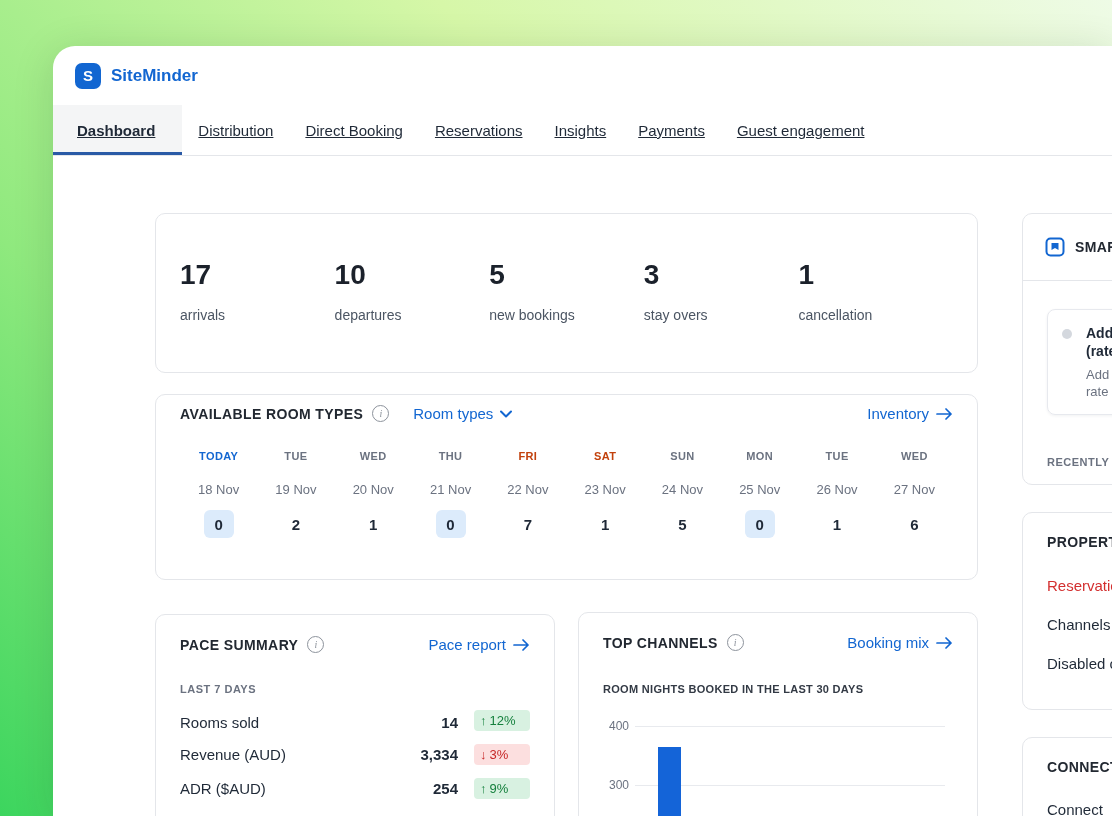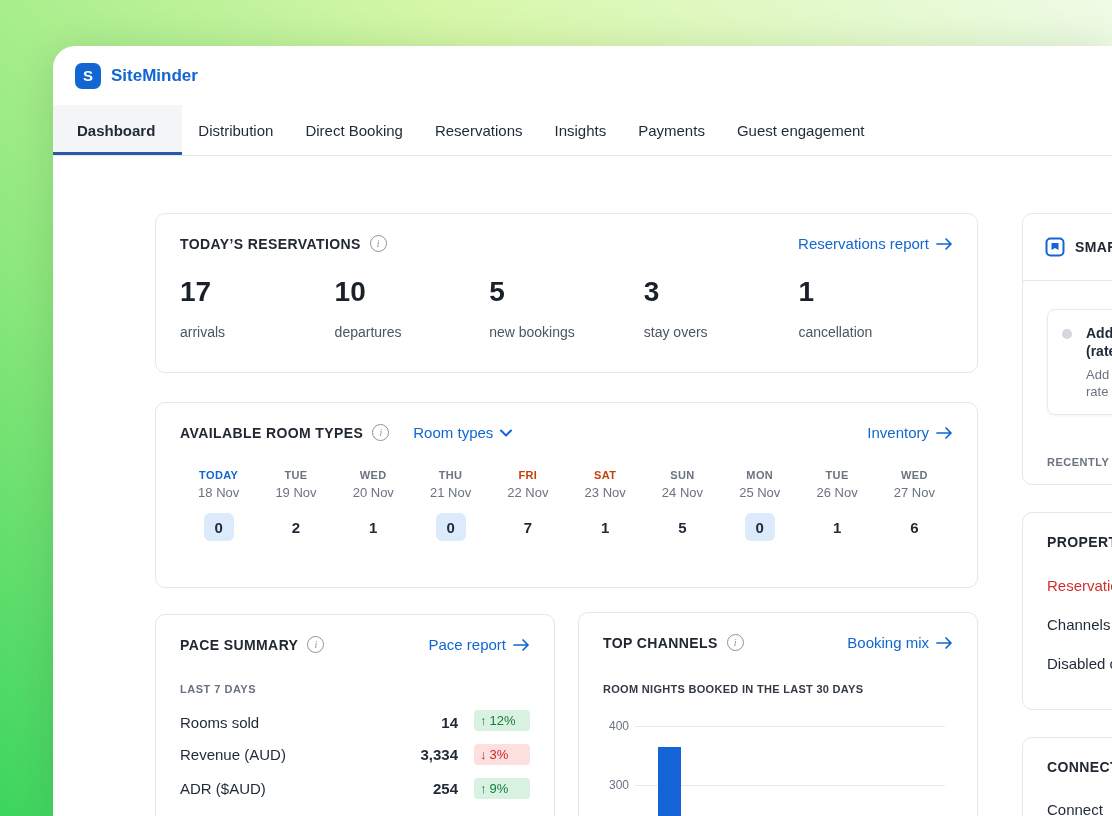--- a/index.html
+++ b/index.html
@@ -12,28 +12,28 @@
     position:absolute;left:53px;top:46px;right:0;bottom:0;background:#fff;
     border-top-left-radius:22px;overflow:hidden;box-shadow:0 6px 40px rgba(0,40,20,.15);
   }
   
   .app-header{height:59px;display:flex;align-items:center;padding-left:22px;gap:10px;}
   .logo{width:26px;height:26px;border-radius:7px;background:#1266d1;color:#fff;display:flex;
         align-items:center;justify-content:center;font-weight:bold;font-size:15px;}
   .brand-name{color:#1266d1;font-size:17px;font-weight:700;}
   
   .nav{height:50px;border-bottom:1px solid #e4e6ea;display:flex;}
-  .tab{padding:0 16px;display:flex;align-items:center;font-size:15px;color:#1f2937;position:relative;cursor:pointer;white-space:nowrap;}
+  .tab{padding:0 16px;display:flex;align-items:center;font-size:15px;color:#1f2937;position:relative;cursor:pointer;white-space:nowrap;text-decoration:underline;}
   .tab.first{padding-left:24px;padding-right:27px;}
   .tab.active{background:#f4f5f6;font-weight:600;}
   .tab.active::after{content:"";position:absolute;left:0;right:0;bottom:0;height:3px;background:#2a5aa6;}
   
   .card{position:absolute;background:#fff;border:1px solid #e4e6ea;border-radius:10px;box-sizing:border-box;}
   #card-reservations{left:102px;top:167px;width:823px;height:160px;padding:21px 24px;}
-  #card-roomtypes{left:102px;top:356px;width:823px;height:186px;padding:21px 24px;}
+  #card-roomtypes{left:102px;top:348px;width:823px;height:186px;padding:10px 24px;}
   #card-pace{left:102px;top:568px;width:400px;height:300px;padding:21px 24px;}
   #card-channels{left:525px;top:566px;width:400px;height:300px;padding:21px 24px;}
   #card-smarttips{left:969px;top:167px;width:300px;height:272px;}
   #card-property{left:969px;top:466px;width:300px;height:198px;padding:21px 24px;}
   #card-connected{left:969px;top:691px;width:300px;height:150px;padding:21px 24px;}
 
   .title-row{display:flex;align-items:center;}
   .card-title{font-size:14px;font-weight:700;color:#222831;letter-spacing:.4px;white-space:nowrap;}
   .info{width:15px;height:15px;border:1.4px solid #8d939c;border-radius:50%;margin-left:9px;
         display:inline-flex;align-items:center;justify-content:center;font-size:10px;color:#8d939c;
@@ -42,26 +42,26 @@
   .spacer{flex:1;}
   .blue-link{color:#1266d1;font-size:15px;display:inline-flex;align-items:center;gap:7px;cursor:pointer;white-space:nowrap;}
   .blue-link svg{display:block;}
   .dropdown-link{margin-left:24px;}
   
   .stats{display:flex;margin-top:24px;}
   .stat{flex:1;text-align:left;}
   .stat-value{font-size:28px;font-weight:600;color:#1b212b;}
   .stat-label{font-size:14px;color:#4b5563;margin-top:16px;}
   
-  .days{display:flex;margin-top:28px;justify-content:flex-end;}
+  .days{display:flex;margin-top:28px;}
   .day-col{flex:1;text-align:center;}
   .day-name{font-size:11px;font-weight:700;color:#6b7280;letter-spacing:.4px;}
   .day-name.today{color:#1266d1;}
   .day-name.weekend{color:#c2410c;}
-  .day-date{font-size:13px;color:#6b7280;margin-top:4px;}
+  .day-date{font-size:13px;color:#6b7280;margin-top:20px;}
   .day-value{margin:13px auto 0;font-size:15px;font-weight:700;color:#1f2937;width:30px;height:28px;
              display:flex;align-items:center;justify-content:center;border-radius:6px;cursor:pointer;}
   .day-value.pill{background:#dcebfb;}
   
   .period-label{margin-top:30px;font-size:11px;font-weight:700;color:#6b7280;letter-spacing:.5px;}
   .pace-row{display:flex;align-items:center;margin-top:13px;}
   .pace-row.firstrow{margin-top:15px;align-items:flex-end;}
   .pace-label{flex:1;font-size:15px;color:#1f2937;}
   .pace-value{font-size:15px;font-weight:700;color:#1f2937;margin-right:16px;width:46px;text-align:right;}
   .badge{width:56px;box-sizing:border-box;padding:3px 6px;border-radius:4px;font-size:13px;
@@ -107,31 +107,20 @@
     <div class="tab first active">Dashboard</div>
     <div class="tab">Distribution</div>
     <div class="tab">Direct Booking</div>
     <div class="tab">Reservations</div>
     <div class="tab">Insights</div>
     <div class="tab">Payments</div>
     <div class="tab">Guest engagement</div>
   </div>
 
   <div class="card" id="card-reservations">
-    <div class="title-row">
-      <span class="card-title">TODAY’S RESERVATIONS</span>
-      <span class="info"></span>
-      <span class="spacer"></span>
-      <span class="blue-link">
-        <span>Reservations report</span>
-        <svg width="17" height="12" viewBox="0 0 17 12">
-            <path d="M1 6h14M10 1l5 5-5 5" stroke="#1266d1" stroke-width="1.7" fill="none" stroke-linecap="round" stroke-linejoin="round"></path>
-          </svg>
-      </span>
-    </div>
     <div class="stats">
       <div class="stat">
         <div class="stat-value">17</div>
         <div class="stat-label">arrivals</div>
       </div>
       <div class="stat">
         <div class="stat-value">10</div>
         <div class="stat-label">departures</div>
       </div>
       <div class="stat">

